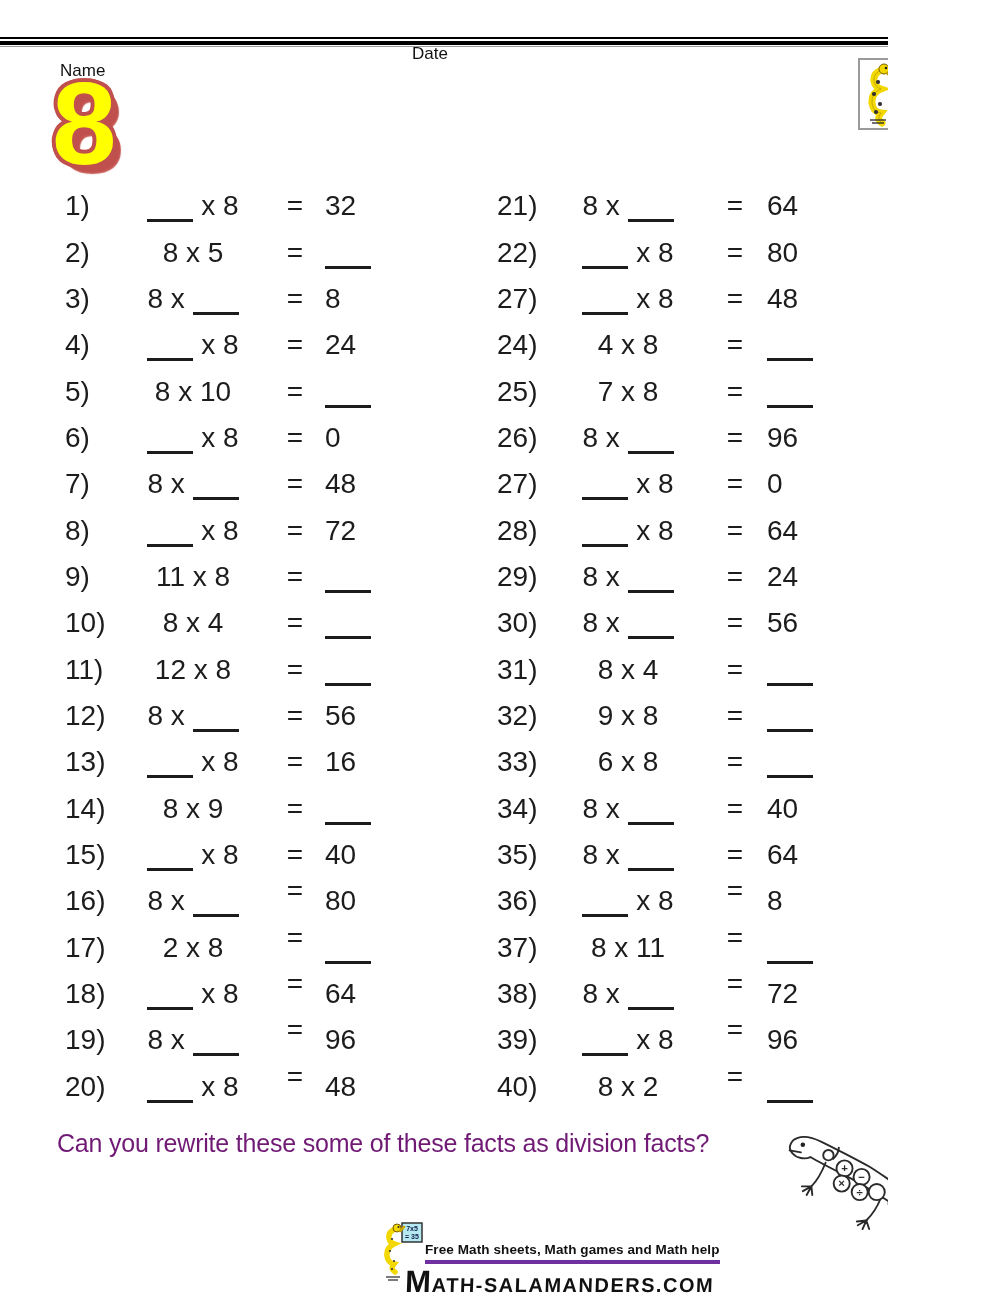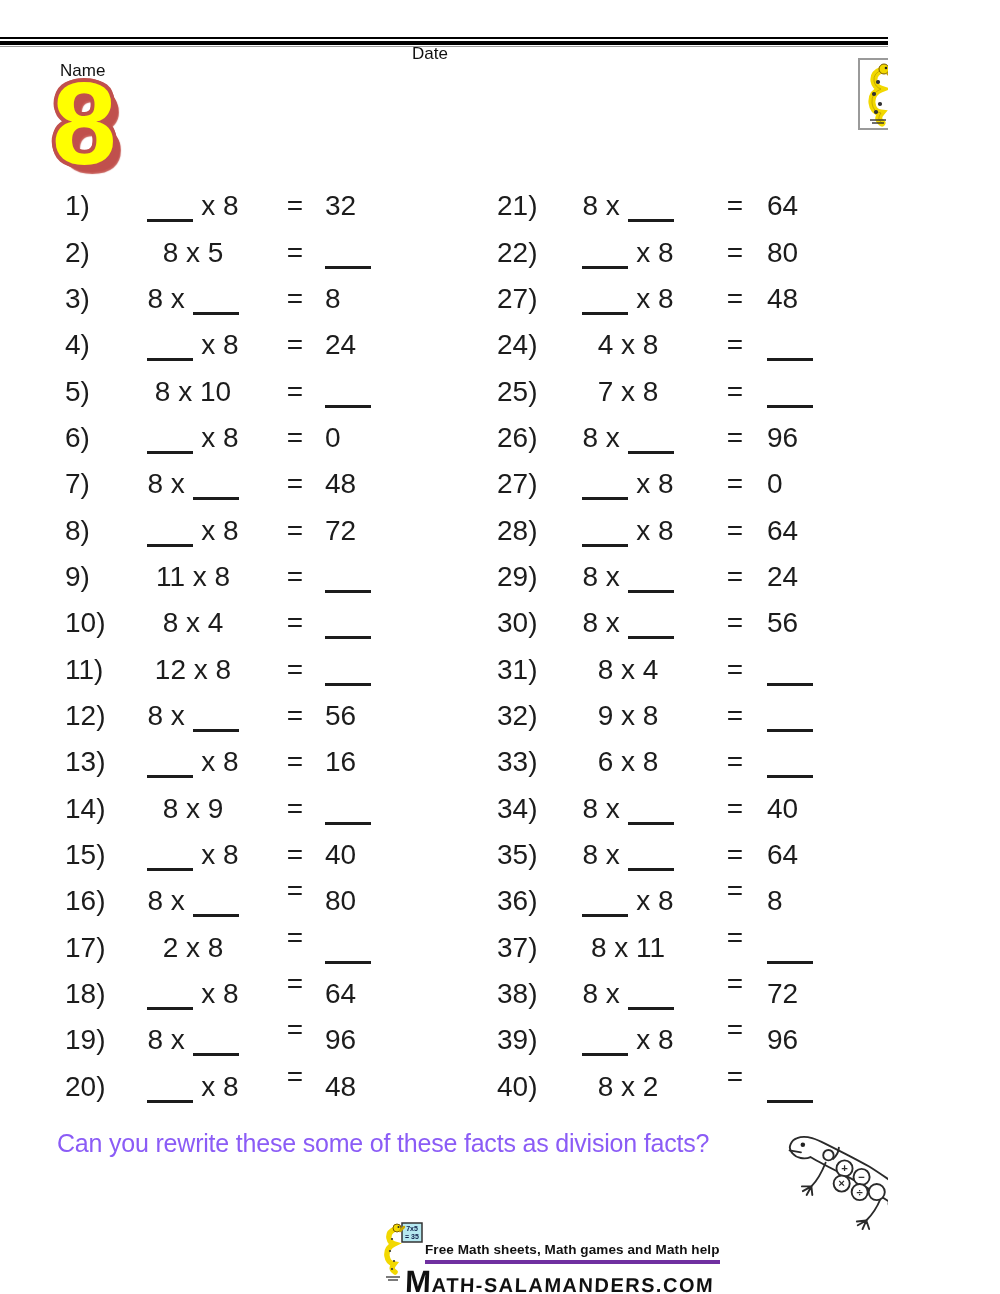--- a/index.html
+++ b/index.html
@@ -41,21 +41,21 @@
   .col-right .expr{width:158px;}
   .eq{width:52px;text-align:center;}
   .col-right .eq{width:56px;}
   .eq.raised{transform:translateY(-10px);}
   .ans{padding-left:4px;text-align:center;}
   .blank{
     display:inline-block;width:46px;height:24px;
     border-bottom:3px solid #1c1c1c;vertical-align:-7px;
   }
   
-  .question{position:absolute;left:57px;top:1129px;font-size:25px;letter-spacing:-.2px;color:#8b5cf6;}
+  .question{position:absolute;left:57px;top:1129px;font-size:25px;letter-spacing:-.2px;color:#701a75;}
   .gecko{position:absolute;left:782px;top:1117px;}
   .footer-logo{
     position:absolute;left:383px;top:1221px;display:flex;align-items:flex-start;
   }
   .footer-col{display:flex;flex-direction:column;align-items:flex-start;margin-left:2px;}
   .tagline{font-size:13.5px;font-weight:bold;color:#111;margin-top:21px;letter-spacing:.1px;}
   .purple-line{width:100%;height:4px;background:#7030a0;margin-top:3px;}
   .wordmark{margin-left:-20px;margin-top:0;font-weight:bold;color:#111;transform:skewX(-2deg);white-space:nowrap;}
   .wordmark .big-m{font-size:31px;letter-spacing:1px;}
   .wordmark .rest{font-size:20px;letter-spacing:1.5px;}

